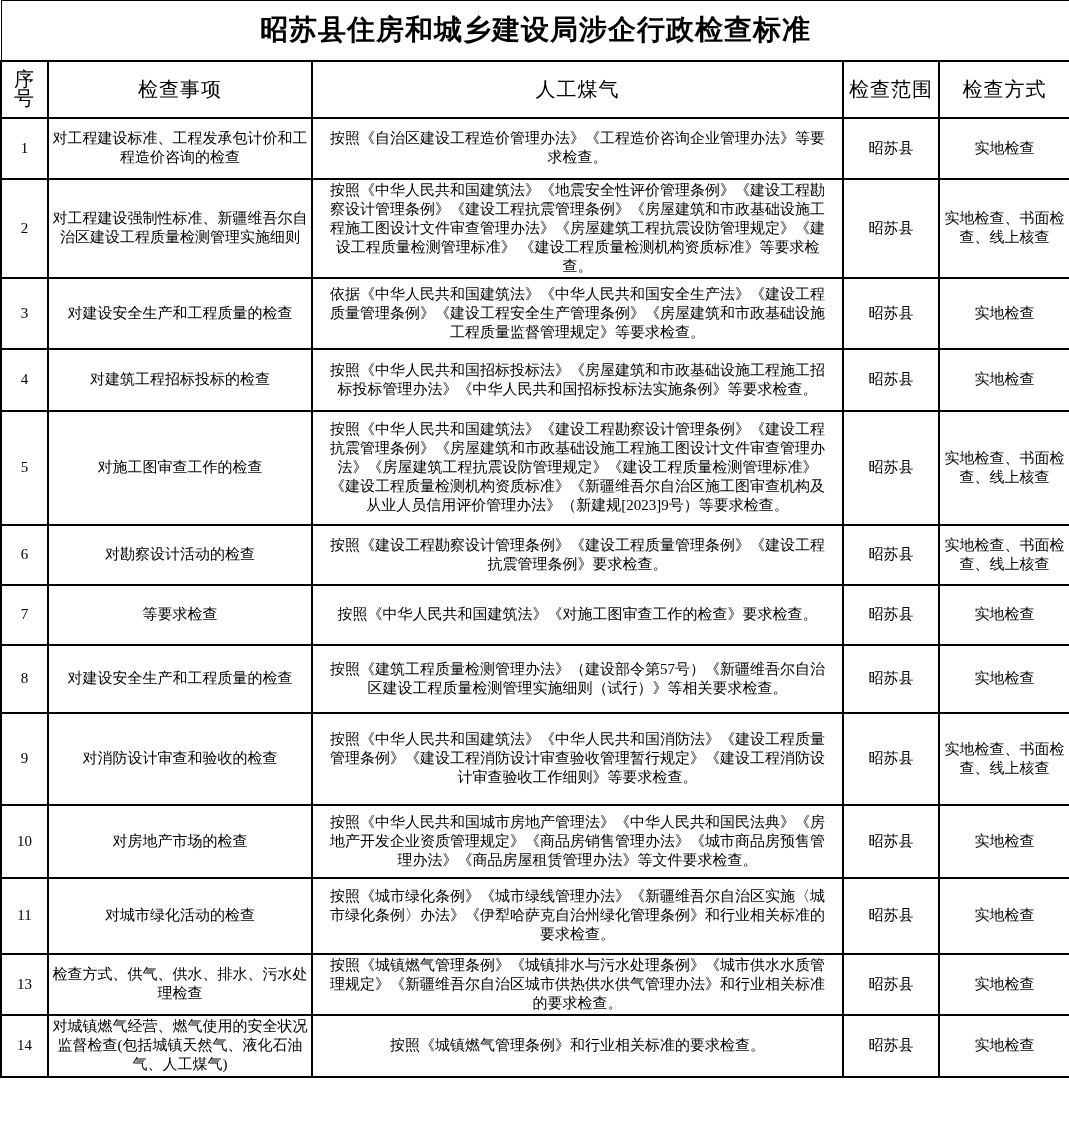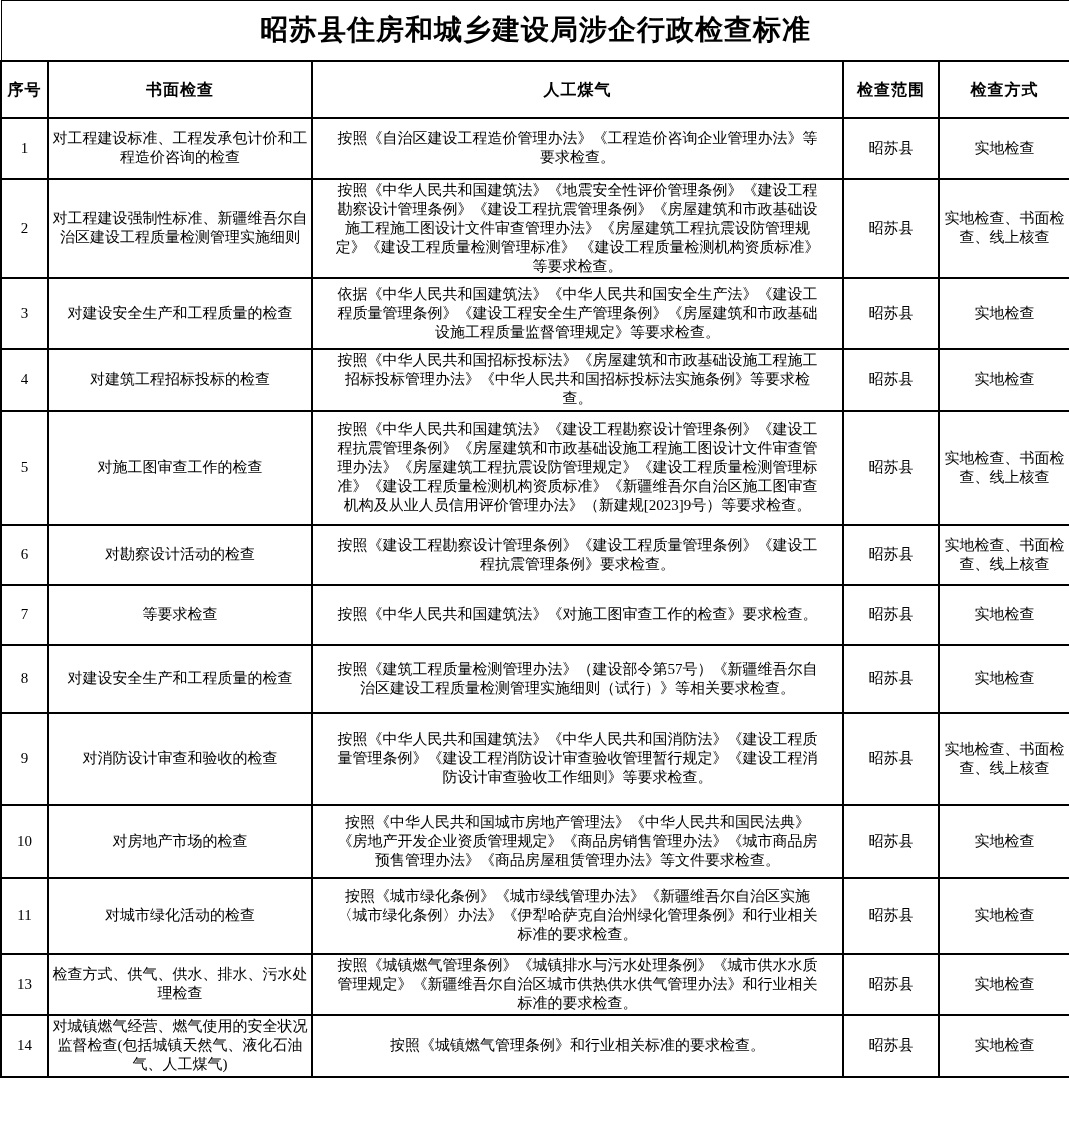--- a/index.html
+++ b/index.html
@@ -37,46 +37,46 @@
     border: 1px solid #000000;
     border-bottom: 2px solid #000000;
     font-family: "Liberation Sans", sans-serif;
     font-weight: bold;
     font-size: 28px;
     line-height: 32px;
     letter-spacing: 1px;
     padding: 0;
   }
   tr.header-row td {
-    font-weight: bold;
-    font-size: 16px;
+    font-weight: normal;
+    font-size: 20px;
     letter-spacing: 1px;
   }
   td.std-cell {
-    padding: 1px 20px;
+    padding: 1px 13px;
   }
 </style>
 </head>
 <body>
 
 <table class="doc-table">
   <colgroup>
     <col class="c-no">
       <col class="c-item">
       <col class="c-std">
       <col class="c-scope">
       <col class="c-method">
   </colgroup>
   <tbody>
     <tr style="height:60px;">
       <td colspan="5" class="title-cell">昭苏县住房和城乡建设局涉企行政检查标准</td>
     </tr>
     <tr class="header-row" style="height:57px;">
       <td>序号</td>
-      <td>书面检查</td>
+      <td>检查事项</td>
       <td>人工煤气</td>
       <td>检查范围</td>
       <td>检查方式</td>
     </tr>
     <tr style="height:61px;">
       <td>1</td>
       <td>对工程建设标准、工程发承包计价和工程造价咨询的检查</td>
       <td class="std-cell">按照《自治区建设工程造价管理办法》《工程造价咨询企业管理办法》等要求检查。</td>
       <td>昭苏县</td>
       <td>实地检查</td>

